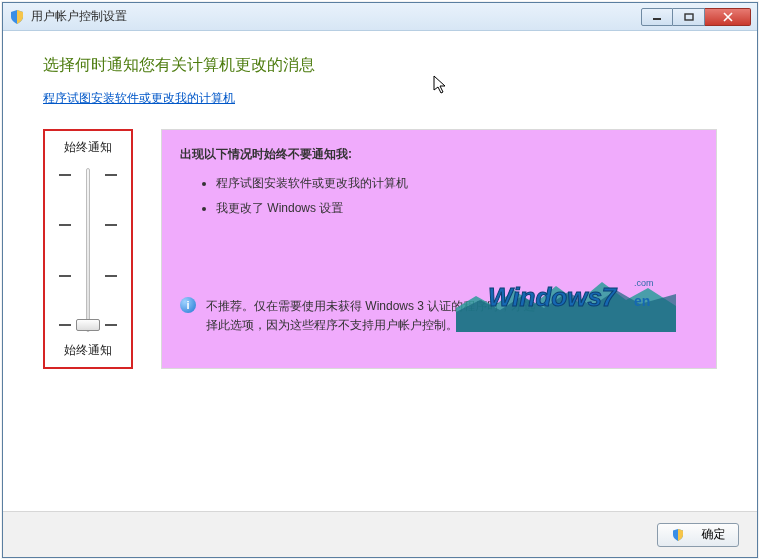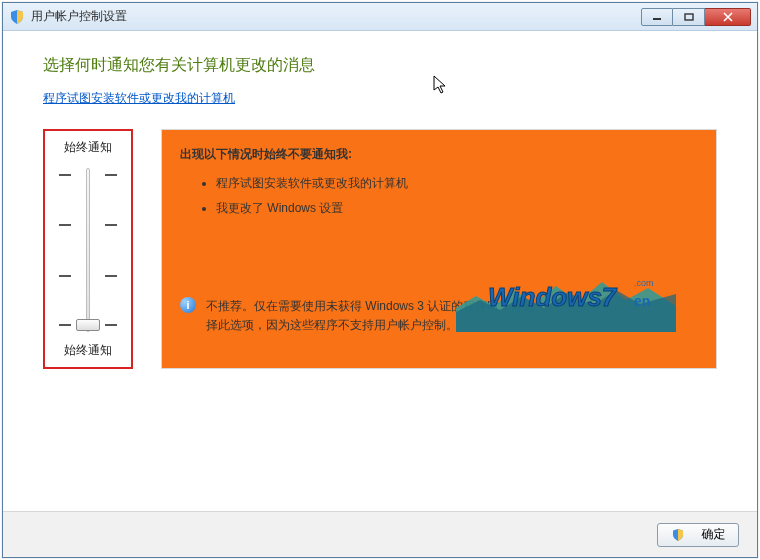--- a/index.html
+++ b/index.html
@@ -112,21 +112,21 @@
     left: 50%; margin-left: -12px;
     width: 24px; height: 12px;
     background: linear-gradient(#fdfdfd, #dedede);
     border: 1px solid #8a8a8a;
     border-radius: 2px;
     cursor: pointer;
   }
   .panel {
     flex: 1;
     border: 1px solid #d9d9d9;
-    background: #f97316;
+    background: #f0abfc;
     padding: 16px 18px 22px 18px;
     min-height: 240px;
     position: relative;
   }
   .panel-title { font-weight: bold; margin-bottom: 12px; }
   .panel ul { margin: 0 0 0 36px; padding: 0; }
   .panel li { margin-bottom: 8px; font-size: 12px; }
   .rec-row {
     display: flex; gap: 10px;
     margin-top: 80px;

